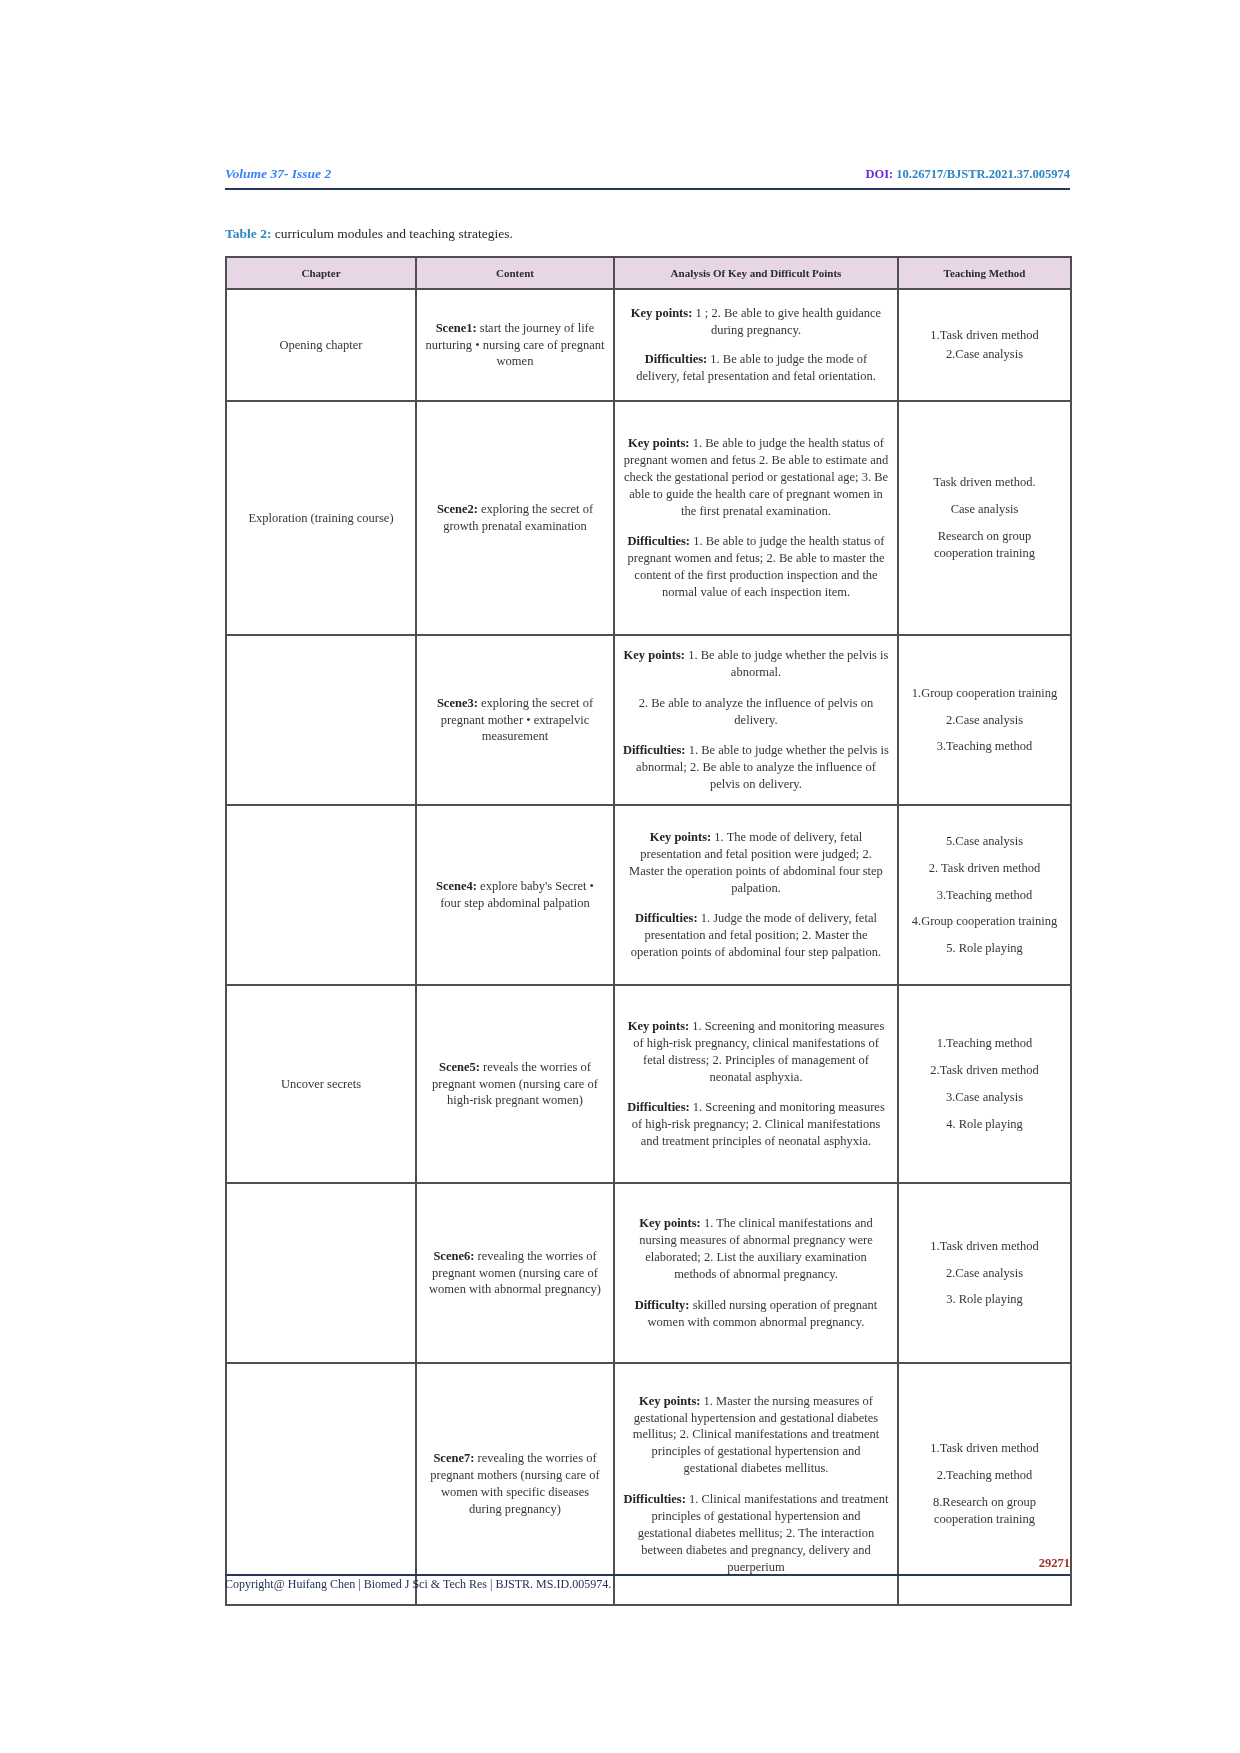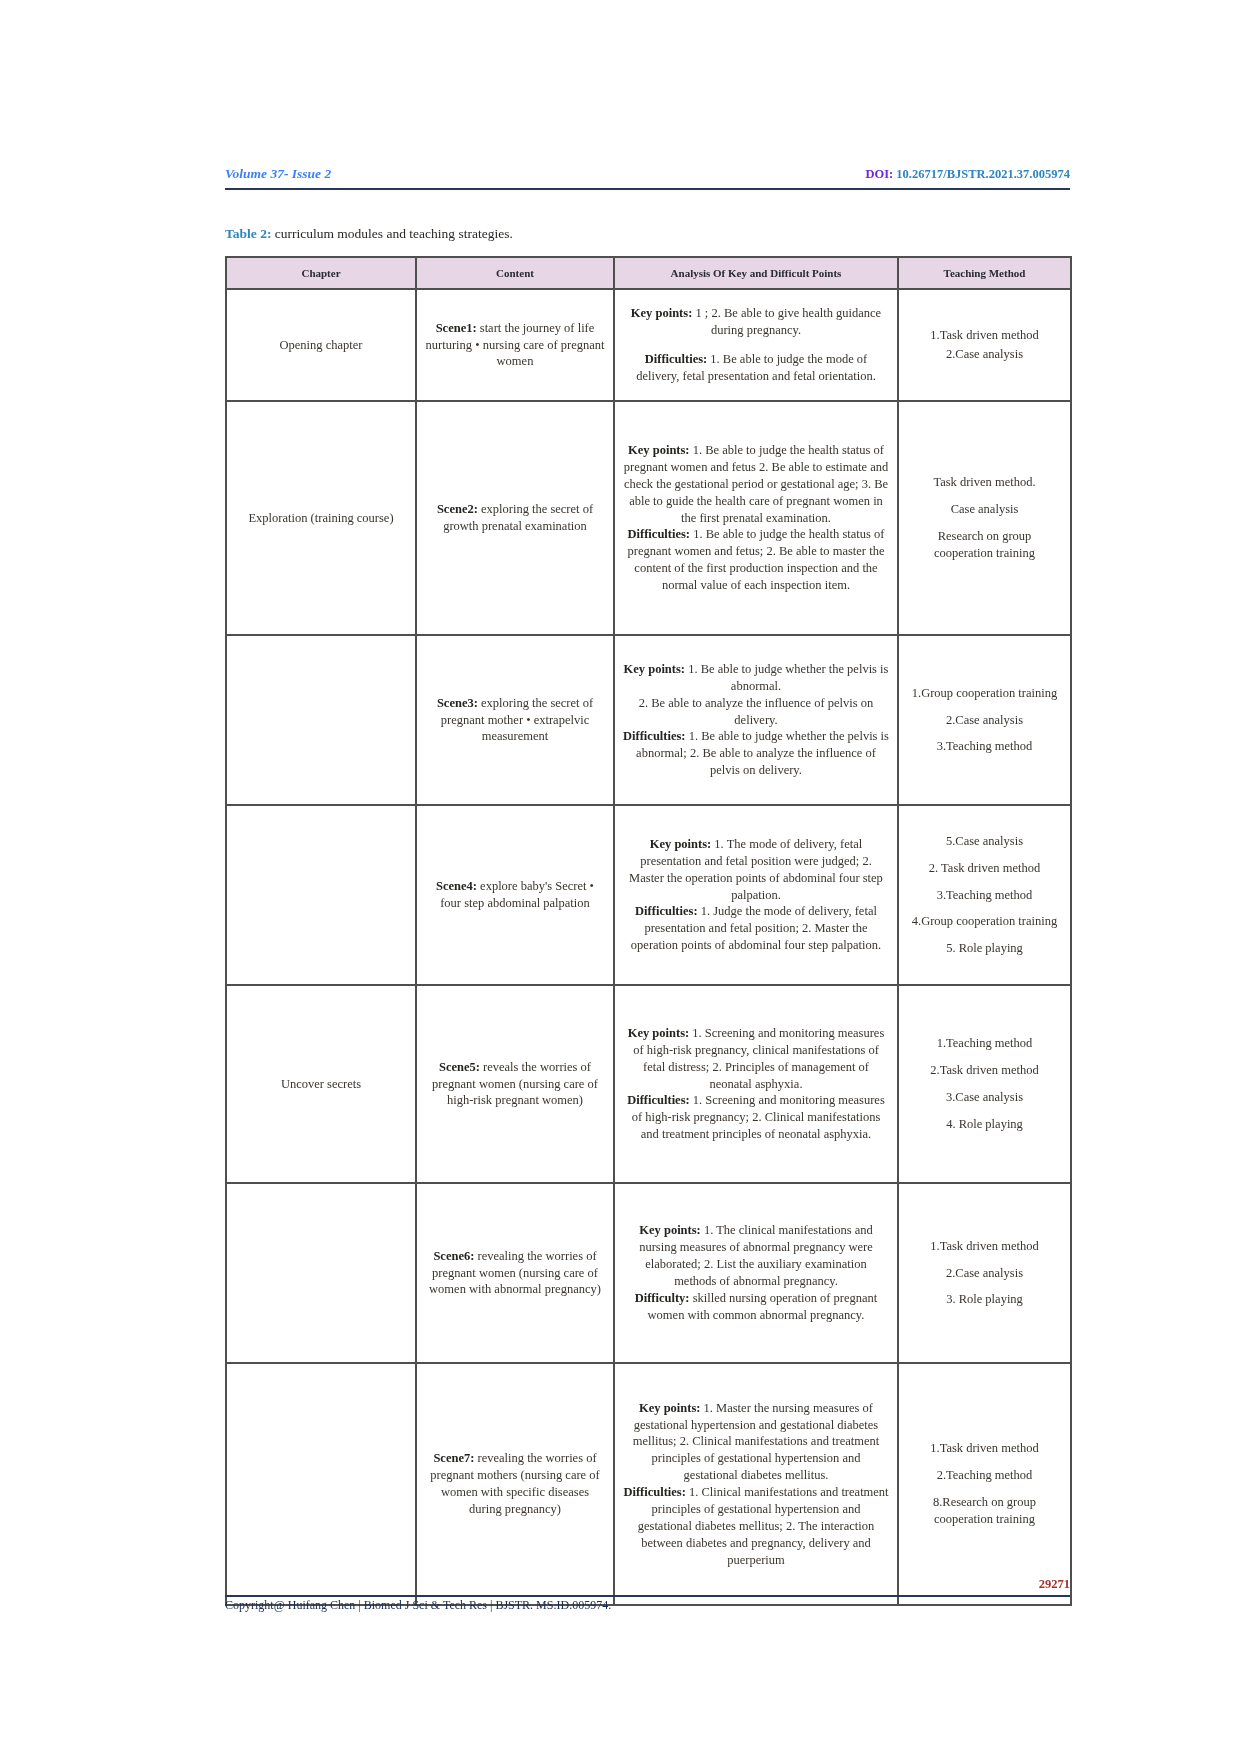--- a/index.html
+++ b/index.html
@@ -39,36 +39,36 @@
   table.curr th{
     background:#e7d6e6;
     font-size:11px;font-weight:bold;color:#2a2a36;
     height:26px;padding:2px 4px;
   }
   table.curr td{
     font-size:12.5px;line-height:1.35;
     padding:7px 8px;
   }
   td.chapter-cell{padding:7px 3px;}
-  .para + .para{margin-top:0;}
+  .para + .para{margin-top:14px;}
   tr.tight .para + .para{margin-top:12px;}
   .para b, td b{color:#262420;}
   .titem + .titem{margin-top:10px;}
   tr.tight .titem + .titem{margin-top:2px;}
   
   tbody tr:nth-child(1) td{height:96px;}
   tbody tr:nth-child(2) td{height:218px;}
   tbody tr:nth-child(3) td{height:154px;}
   tbody tr:nth-child(4) td{height:164px;}
   tbody tr:nth-child(5) td{height:182px;}
   tbody tr:nth-child(6) td{height:164px;}
   tbody tr:nth-child(7) td{height:226px;}
 
   
-  .page-foot{position:absolute;left:225px;width:845px;top:1556px;margin-top:21px;}
+  .page-foot{position:absolute;left:225px;width:845px;top:1556px;}
   .page-num{text-align:right;font-size:12.5px;font-weight:bold;color:#a2332c;padding-bottom:3px;}
   .foot-rule{height:0;border-top:2.5px solid #28365a;}
   .copyright{padding-top:1px;font-size:12px;font-weight:normal;color:#1d2c55;}
 </style>
 </head>
 <body>
 
 <div class="page">
 
   <div class="page-head">

